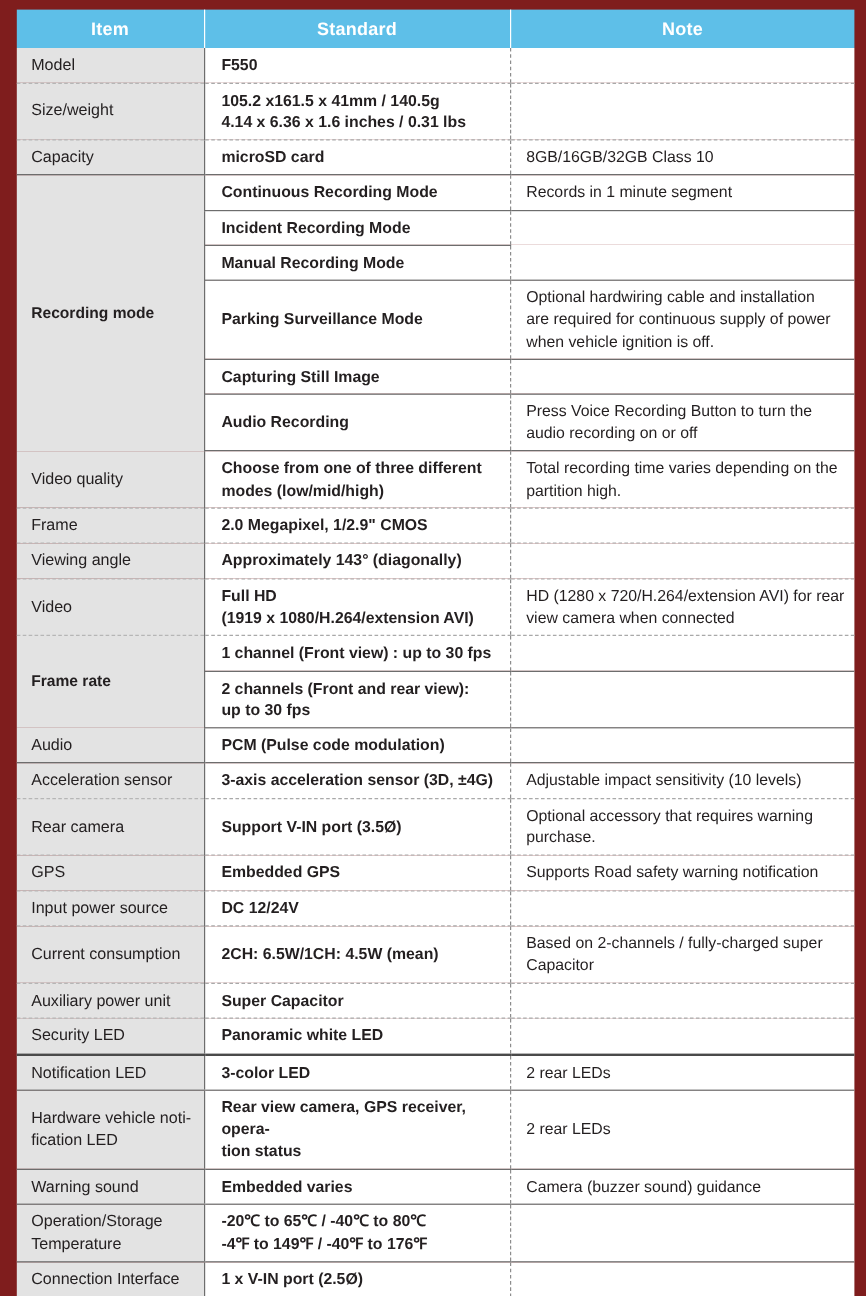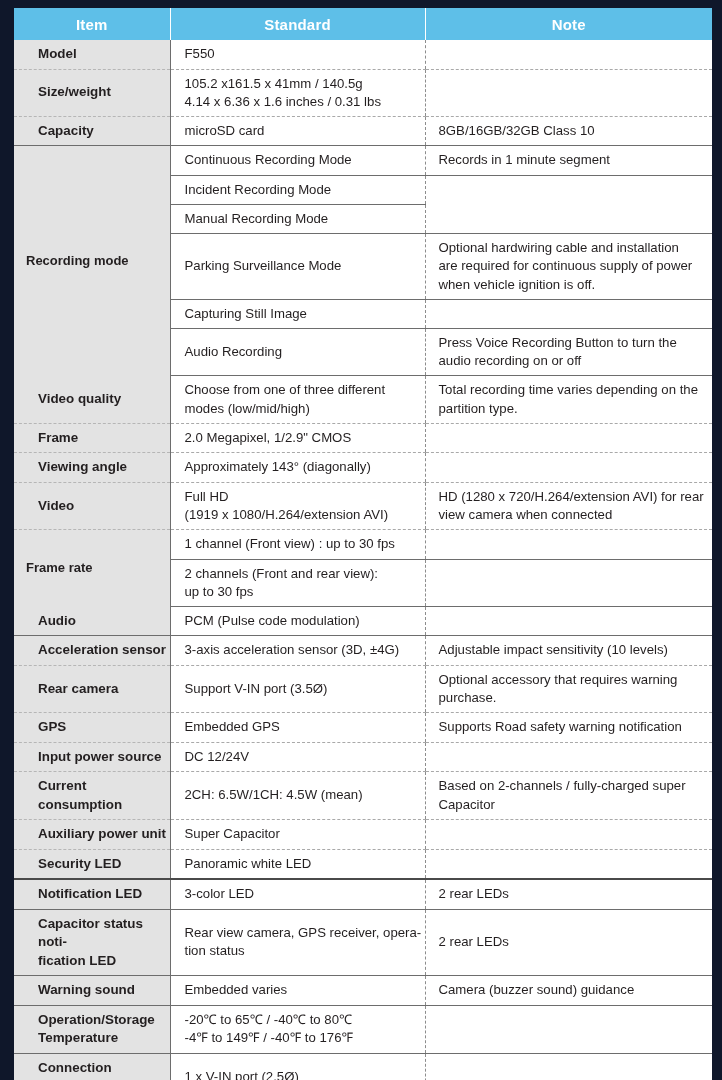--- a/index.html
+++ b/index.html
@@ -14,21 +14,21 @@
     color: #231f20;
     overflow: hidden;
   }
 
   #spec-sheet {
     width: 722px;
     height: 1080px;
     position: relative;
     box-sizing: border-box;
     padding: 8px 10px 0 14px;
-    background: #0f172a;
+    background: #7f1d1d;
   }
 
   table.spec-table {
     width: 698px;
     border-collapse: collapse;
     table-layout: fixed;
   }
 
   col.col-item     { width: 156px; }
   col.col-standard { width: 255px; }
@@ -58,28 +58,29 @@
     font-size: 13.2px;
     line-height: 1.38;
     vertical-align: middle;
     border-bottom: 1px dashed #a9a9a9;
     background: #ffffff;
     box-sizing: border-box;
   }
 
   td.cell-item {
     background: #e3e3e3;
-    font-weight: bold;
+    font-weight: normal;
     font-size: 13.4px;
-    padding-left: 24px;
+    padding-left: 12px;
     border-bottom: 1px dashed #b6b6b6;
   }
 
   td.cell-standard {
     border-left: 1px solid #6d6d6d;
+    font-weight: bold;
   }
 
   td.cell-note {
     border-left: 1px dashed #8d8d8d;
     padding-left: 13px;
   }
 
   
   td.rule-solid        { border-bottom: 1px solid #6d6d6d; }
   td.rule-none         { border-bottom: 0; }
@@ -185,21 +186,21 @@
       </tr>
 
       <tr>
         <td class="cell-item">Video quality</td>
         <td class="cell-standard">
           <span class="line2">Choose from one of three different</span>
           <span class="line2">modes (low/mid/high)</span>
         </td>
         <td class="cell-note">
           <span class="line2">Total recording time varies depending on the</span>
-          <span class="line2">partition type.</span>
+          <span class="line2">partition high.</span>
         </td>
       </tr>
 
       <tr>
         <td class="cell-item">Frame</td>
         <td class="cell-standard">2.0 Megapixel, 1/2.9" CMOS</td>
         <td class="cell-note"></td>
       </tr>
 
       <tr>
@@ -288,21 +289,21 @@
       </tr>
 
       <tr>
         <td class="cell-item rule-solid">Notification LED</td>
         <td class="cell-standard rule-solid">3-color LED</td>
         <td class="cell-note rule-solid">2 rear LEDs</td>
       </tr>
 
       <tr>
         <td class="cell-item rule-solid">
-          <span class="line2">Capacitor status noti-</span>
+          <span class="line2">Hardware vehicle noti-</span>
           <span class="line2">fication LED</span>
         </td>
         <td class="cell-standard rule-solid">
           <span class="line2">Rear view camera, GPS receiver, opera-</span>
           <span class="line2">tion status</span>
         </td>
         <td class="cell-note rule-solid">2 rear LEDs</td>
       </tr>
 
       <tr>

